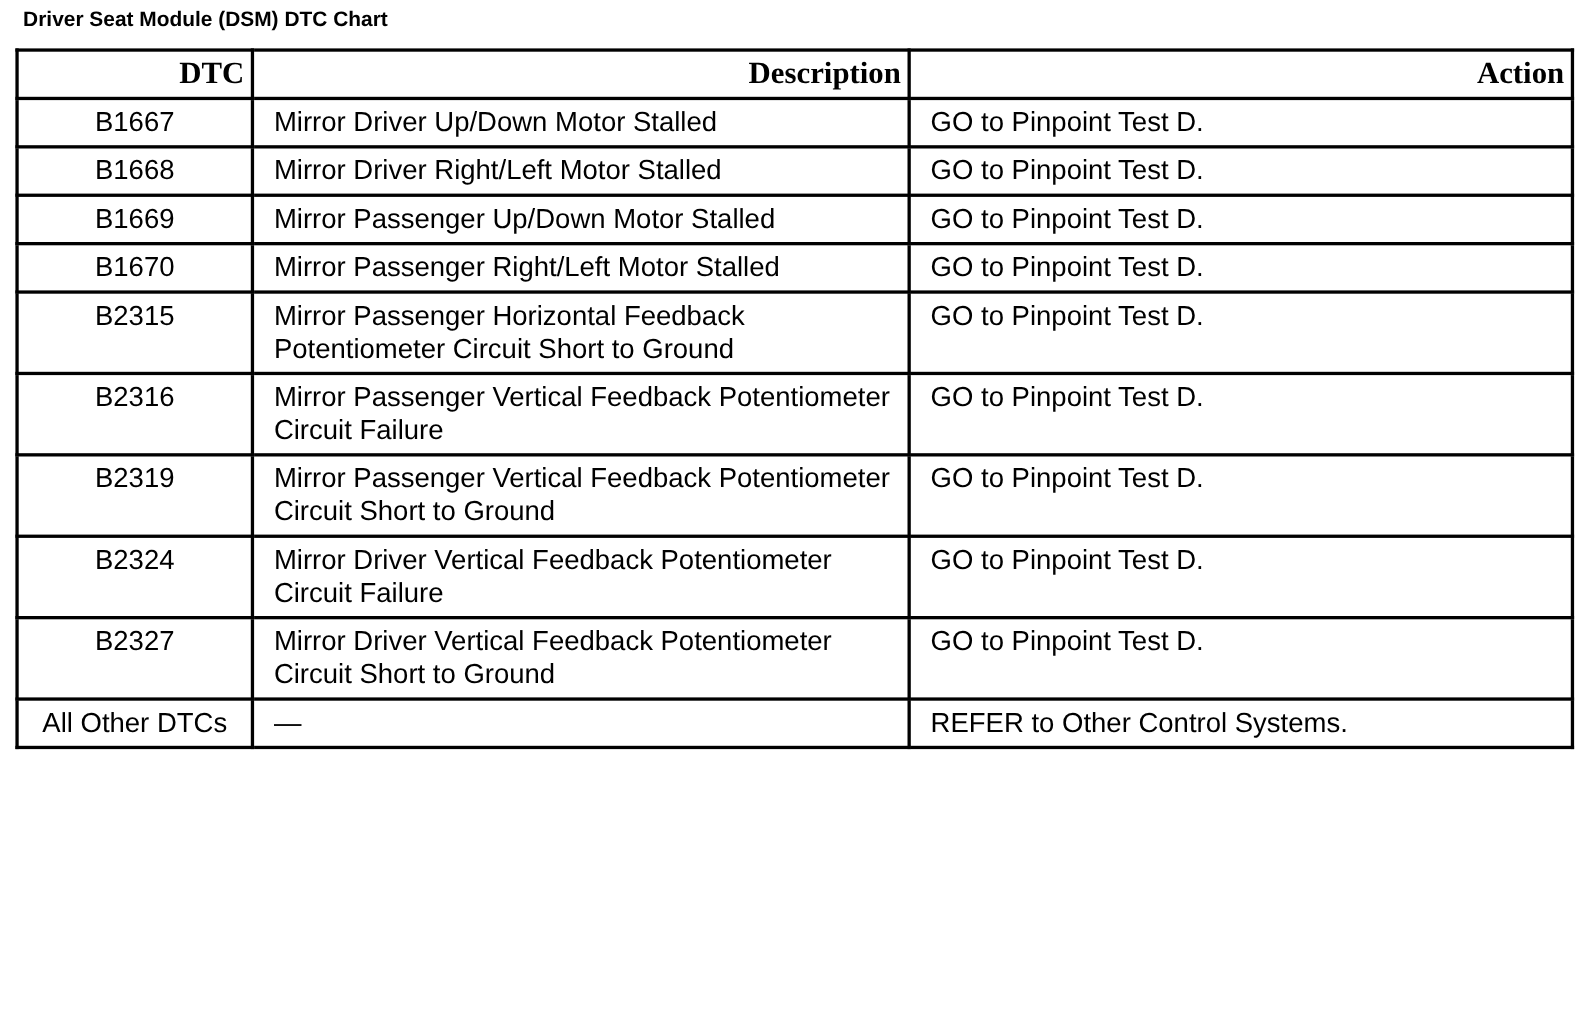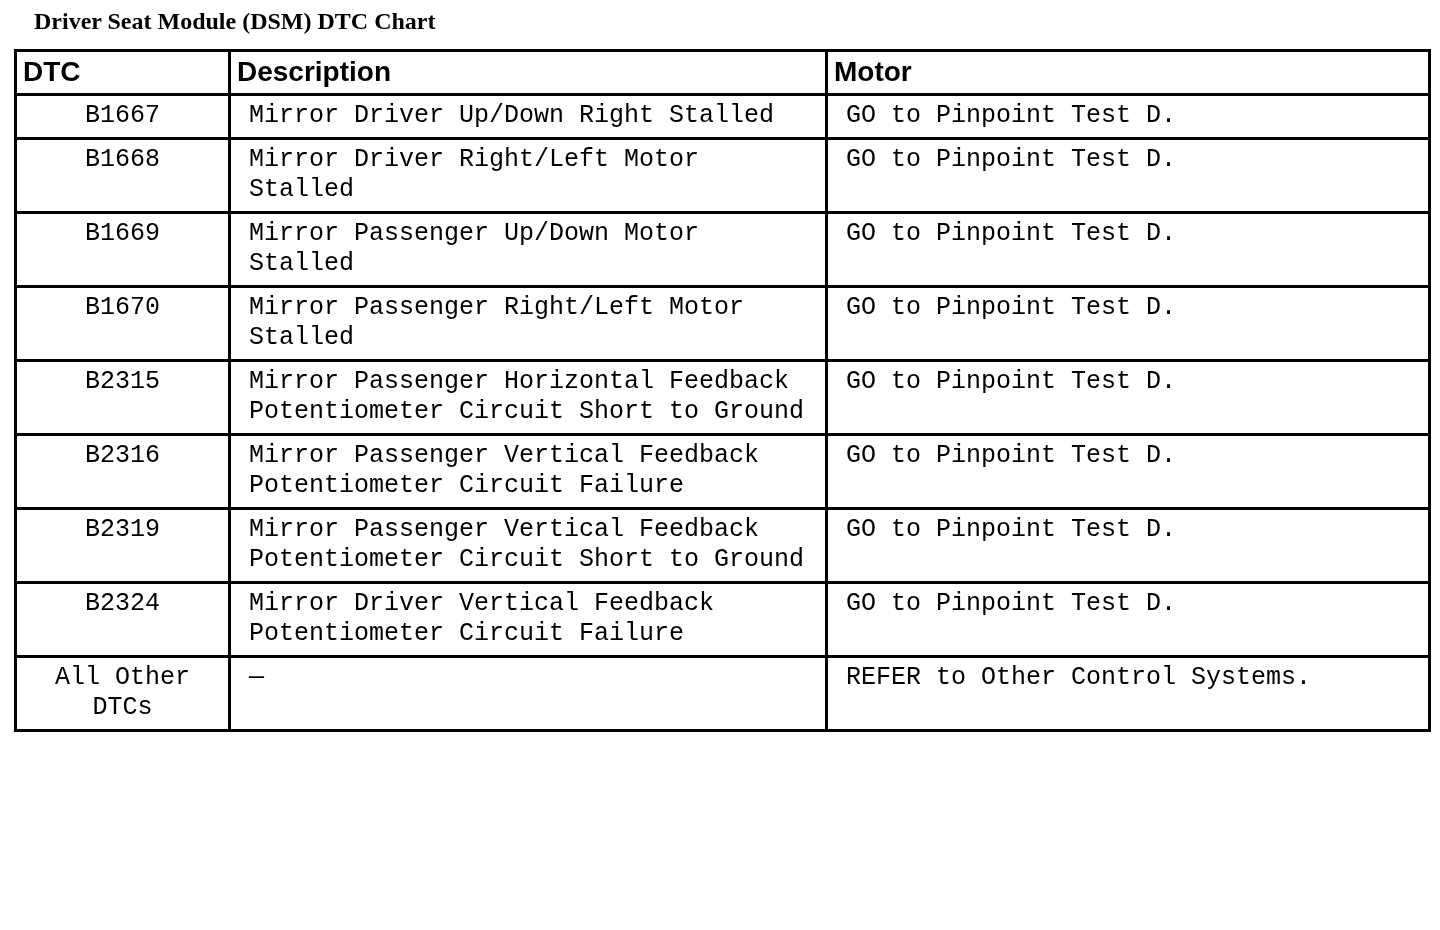--- a/index.html
+++ b/index.html
@@ -11,49 +11,49 @@
     overflow: hidden;
     color: #000000;
   }
   .page {
     width: 1440px;
     height: 930px;
     box-sizing: border-box;
     padding: 6px 12px 0 14px;
   }
   .doc-title {
-    font-family: Liberation Serif, serif;
+    font-family: Liberation Sans, sans-serif;
     font-weight: bold;
-    font-size: 24px;
-    margin: 2px 0 14px 20px;
+    font-size: 19px;
+    margin: 2px 0 14px 7px;
     letter-spacing: 0px;
   }
   table.dtc-table {
     border-collapse: collapse;
     table-layout: fixed;
     width: 1414px;
   }
   table.dtc-table col.col-dtc    { width: 214px; }
   table.dtc-table col.col-desc   { width: 597px; }
   table.dtc-table col.col-action { width: 603px; }
   table.dtc-table th,
   table.dtc-table td {
     border: 3px solid #000000;
     vertical-align: top;
     box-sizing: border-box;
   }
   table.dtc-table th {
-    font-family: Liberation Sans, sans-serif;
+    font-family: Liberation Serif, serif;
     font-weight: bold;
     font-size: 28px;
-    text-align: left;
+    text-align: right;
     padding: 4px 6px 5px 6px;
   }
   table.dtc-table td {
-    font-family: Liberation Mono, monospace;
+    font-family: Liberation Sans, sans-serif;
     font-size: 25px;
     line-height: 30px;
     padding: 5px 14px 6px 14px;
   }
   table.dtc-table td.cell-dtc {
     text-align: center;
     padding-left: 4px;
     padding-right: 4px;
   }
   table.dtc-table td.cell-desc,
@@ -71,27 +71,27 @@
   <table class="dtc-table">
     <colgroup>
       <col class="col-dtc">
       <col class="col-desc">
       <col class="col-action">
     </colgroup>
     <thead>
       <tr>
         <th>DTC</th>
         <th>Description</th>
-        <th>Motor</th>
+        <th>Action</th>
       </tr>
     </thead>
     <tbody id="dtc-table-body">
         <tr>
           <td class="cell-dtc">B1667</td>
-          <td class="cell-desc">Mirror Driver Up/Down Right Stalled</td>
+          <td class="cell-desc">Mirror Driver Up/Down Motor Stalled</td>
           <td class="cell-action">GO to Pinpoint Test D.</td>
         </tr>
         <tr>
           <td class="cell-dtc">B1668</td>
           <td class="cell-desc">Mirror Driver Right/Left Motor Stalled</td>
           <td class="cell-action">GO to Pinpoint Test D.</td>
         </tr>
         <tr>
           <td class="cell-dtc">B1669</td>
           <td class="cell-desc">Mirror Passenger Up/Down Motor Stalled</td>
@@ -116,19 +116,24 @@
           <td class="cell-dtc">B2319</td>
           <td class="cell-desc">Mirror Passenger Vertical Feedback Potentiometer Circuit Short to Ground</td>
           <td class="cell-action">GO to Pinpoint Test D.</td>
         </tr>
         <tr>
           <td class="cell-dtc">B2324</td>
           <td class="cell-desc">Mirror Driver Vertical Feedback Potentiometer Circuit Failure</td>
           <td class="cell-action">GO to Pinpoint Test D.</td>
         </tr>
         <tr>
+          <td class="cell-dtc">B2327</td>
+          <td class="cell-desc">Mirror Driver Vertical Feedback Potentiometer Circuit Short to Ground</td>
+          <td class="cell-action">GO to Pinpoint Test D.</td>
+        </tr>
+        <tr>
           <td class="cell-dtc">All Other DTCs</td>
           <td class="cell-desc">—</td>
           <td class="cell-action">REFER to Other Control Systems.</td>
         </tr>
       </tbody>
   </table>
 </div>
 
 </body></html>

